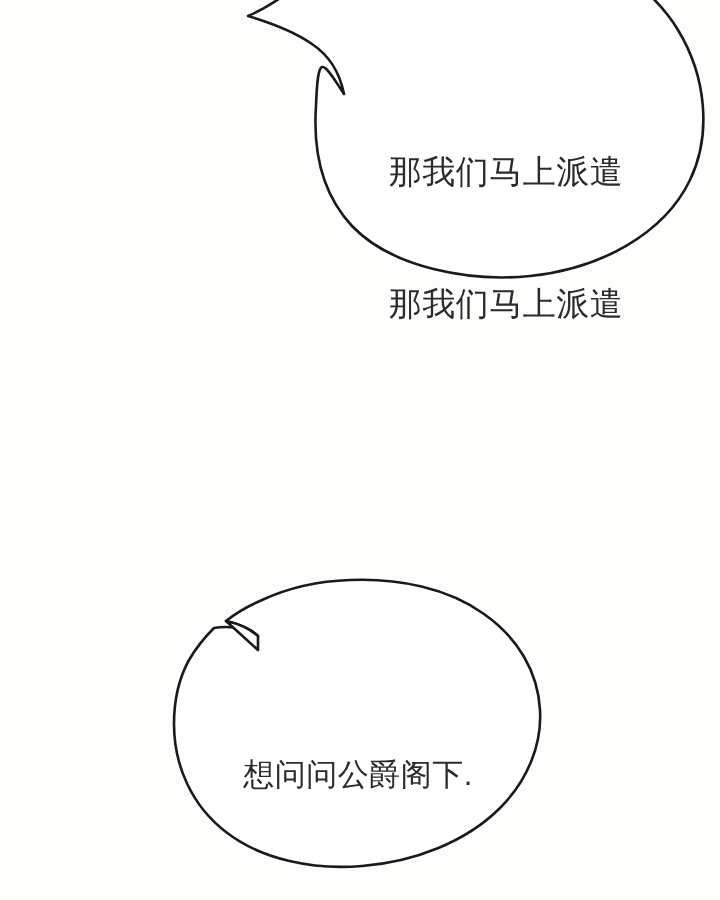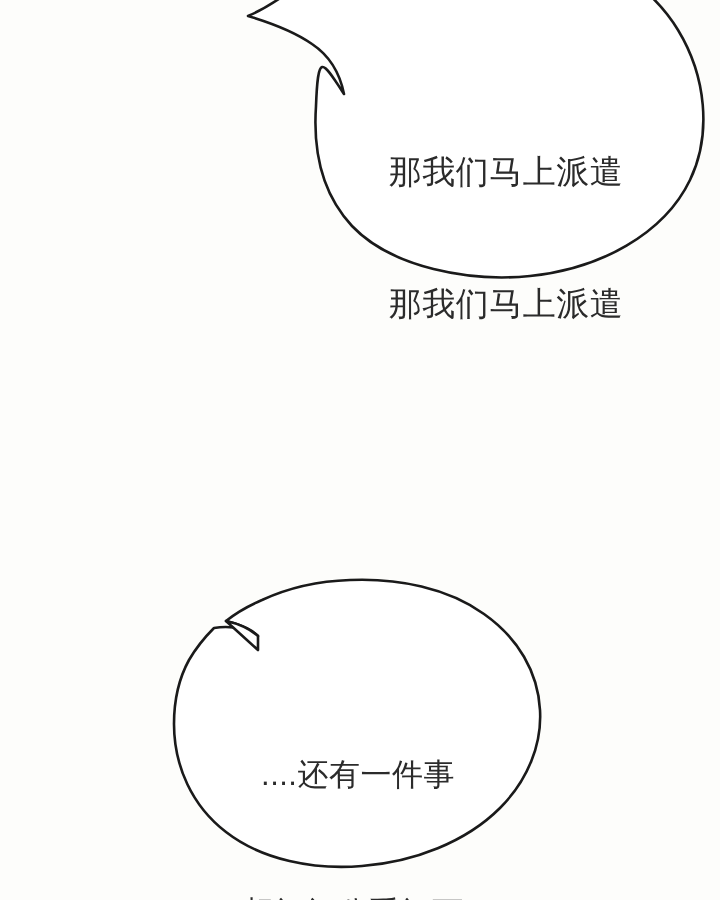--- a/index.html
+++ b/index.html
@@ -100,17 +100,16 @@
       <path d="M 226 621 L 258 650 L 258 636 C 250 629, 240 624, 226 621 Z" fill="#ffffff" stroke="#1a1a1a" stroke-width="2.6" stroke-linejoin="round" stroke-linecap="round"></path>
     </g>
   </svg>
 
   <div id="bubble-1-text" class="bubble-text">
     <span class="tline">那我们马上派遣</span>
     <span class="tline">那我们马上派遣</span>
   </div>
 
   <div id="bubble-2-text" class="bubble-text">
-    <span class="tline">....还有一件事</span>
     <span class="tline">想问问公爵阁下.</span>
   </div>
 
 </div>
 
 </body></html>

